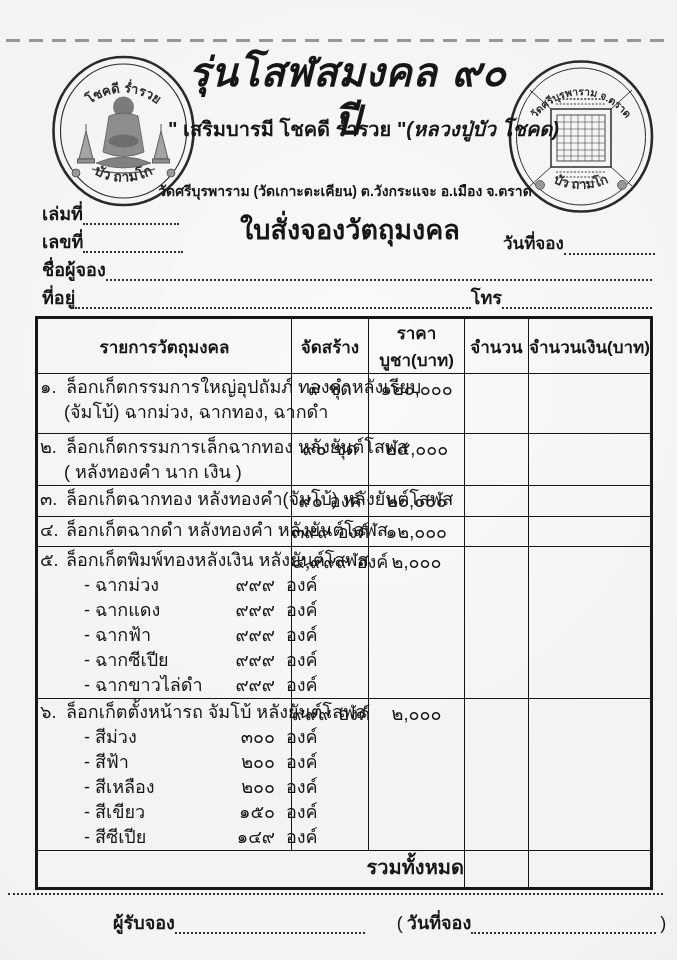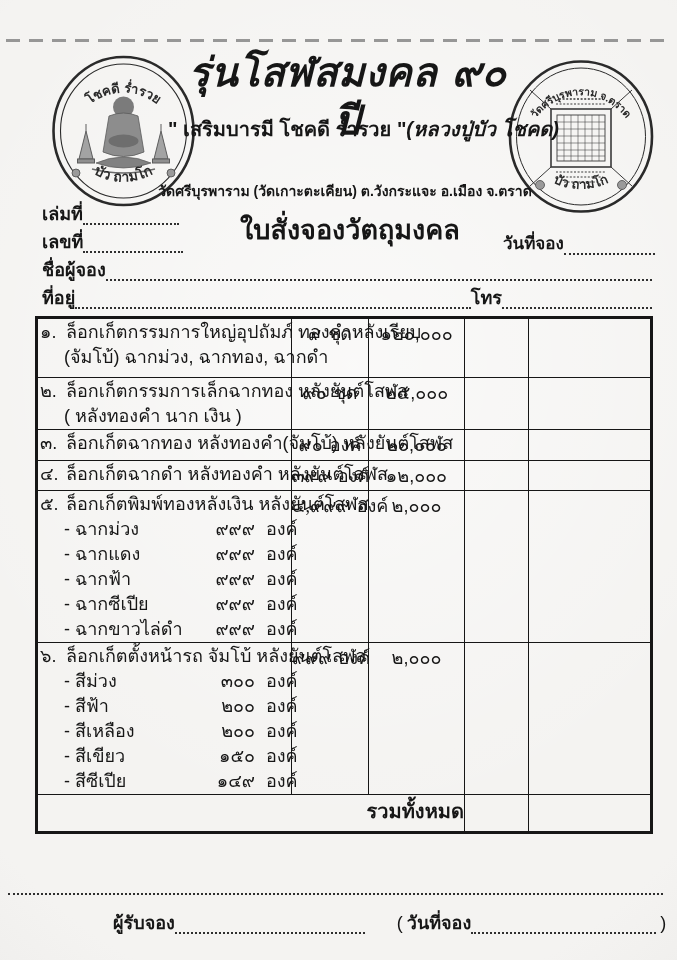--- a/index.html
+++ b/index.html
@@ -40,21 +40,21 @@
   .otable th{font-size:17px;font-weight:bold;text-align:center;vertical-align:middle;}
   .otable td{vertical-align:top;}
   .hrow{height:31px;}
   .h1{height:60px;} .h2{height:44px;} .h3{height:31px;} .h4{height:29px;}
   .h5{height:143px;} .h6{height:152px;} .htot{height:38px;}
   .c-item{padding:3px 4px 0 6px;}
   .iline{display:flex;line-height:26px;}
   .ino{flex:0 0 26px;padding-left:2px;}
   .itxt{white-space:nowrap;}
   .l2{padding-left:26px;line-height:25px;white-space:nowrap;}
-  .sub{display:flex;line-height:25px;}
+  .sub{display:flex;line-height:25px;padding-left:20px;}
   .sub-label{flex:0 0 145px;padding-left:26px;white-space:nowrap;}
   .sub-qty{flex:0 0 46px;text-align:right;}
   .sub-unit{margin-left:11px;}
   .c-made{text-align:center;padding-top:5px;white-space:nowrap;font-family:Liberation Serif, serif;}
   .c-made .u{margin-left:7px;}
   .c-price{text-align:center;padding-top:5px;}
   .total-cell{text-align:right;font-weight:bold;font-size:20px;
     padding:0 10px 0 0;vertical-align:middle;}
   
   #note-row{left:42px;top:858px;right:22px;}
@@ -186,20 +186,27 @@
 
   <table class="otable">
     <colgroup>
       <col style="width:255px">
         <col style="width:77px">
         <col style="width:96px">
       <col style="width:64px">
         <col style="width:123px">
     </colgroup>
     <tbody>
+        <tr class="hrow">
+      <th>รายการวัตถุมงคล</th>
+      <th>จัดสร้าง</th>
+      <th>ราคาบูชา(บาท)</th>
+      <th>จำนวน</th>
+      <th>จำนวนเงิน(บาท)</th>
+    </tr>
 
     <tr class="h1">
       <td class="c-item">
         <div class="iline">
               <span class="ino">๑.</span>
               <span class="itxt">ล็อกเก็ตกรรมการใหญ่อุปถัมภ์ ทองคำหลังเรียบ</span>
             </div>
         <div class="l2">(จัมโบ้) ฉากม่วง, ฉากทอง, ฉากดำ</div>
       </td>
       <td class="c-made"><span>๙</span><span class="u">ชุด</span></td>

